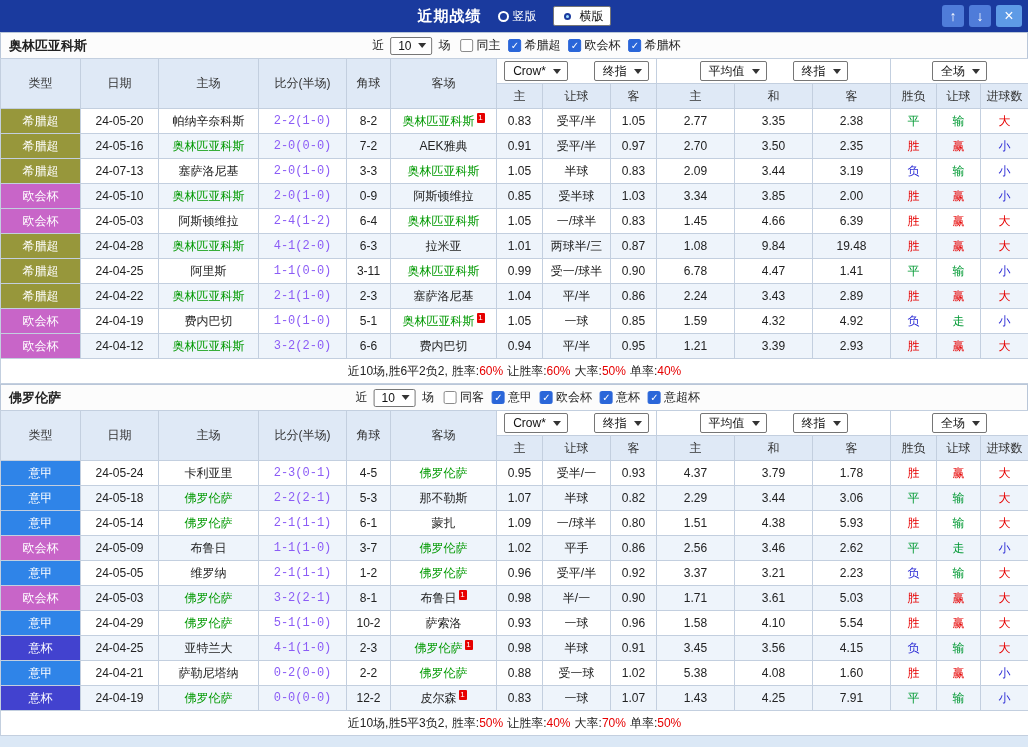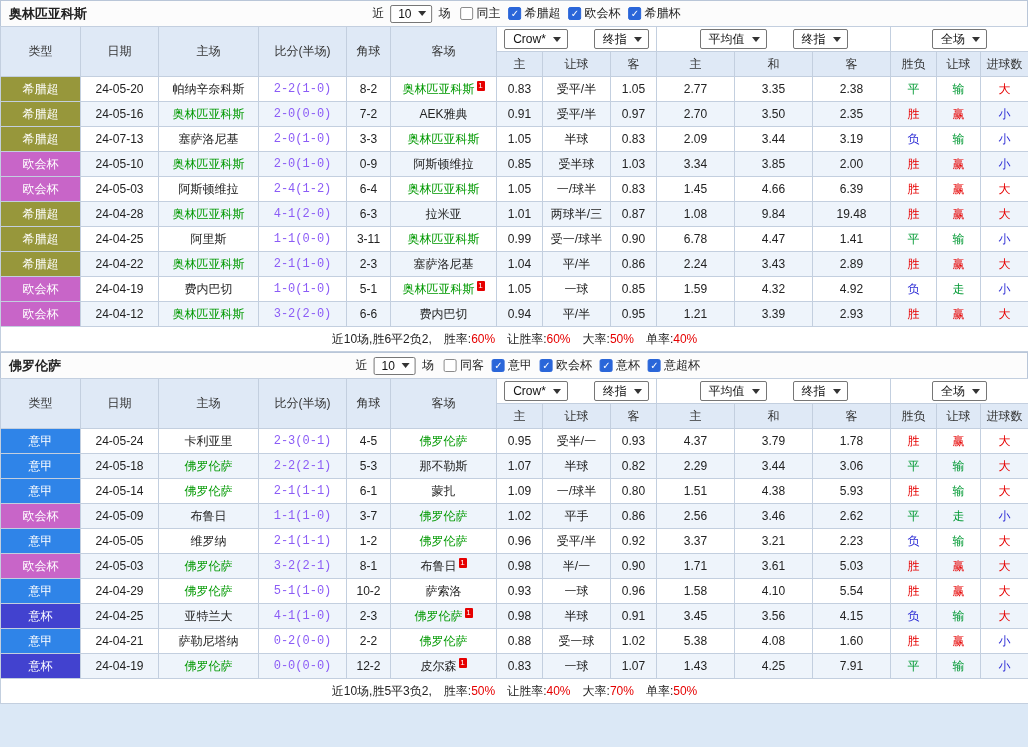--- a/index.html
+++ b/index.html
@@ -43,28 +43,46 @@
   .grid thead th { background:#dfe9f6; font-weight:normal; color:#333; }
   .grid thead th.dd-cell { background:#fff; }
   .dd-wrap { display:flex; justify-content:center; align-items:flex-start; gap:26px; }
   .grid tbody tr:nth-child(even) { background:#eef4fb; }
   td.league { color:#fff; }
   .focus { color:#009900; }
   td.score { color:#8b5cf6;font-family:Liberation Mono, monospace; }
   .card { display:inline-block; background:#e60000; color:#fff; font-size:8px; line-height:10px; width:8px; height:10px; margin-left:2px; vertical-align:super; border-radius:1px; text-align:center; }
 
   .summary { background:#fff; font-size:12px; color:#333; height:25px; }
-  .stat { margin-left:12px; }
+  .stat { margin-left:4px; }
   .stat-val { color:#e60000; }
 </style>
 </head>
 <body>
 
 <div class="page">
 
+  <div class="titlebar">
+    <div class="tb-center">
+      <span class="tb-title">近期战绩</span>
+      <span class="radio">
+        <span class="circ"></span>
+        <span>竖版</span>
+      </span>
+      <span class="radio sel">
+        <span class="circ"></span>
+        <span>横版</span>
+      </span>
+    </div>
+    <div class="tb-actions">
+      <span class="tb-btn">↑</span>
+      <span class="tb-btn">↓</span>
+      <span class="tb-btn tb-close">×</span>
+    </div>
+  </div>
 
   <div class="section">
     <div class="section-bar">
       <span class="team-name-title">奥林匹亚科斯</span>
       <div class="filters">
         <span>近</span>
         <span class="sel sel-count">
           <span>10</span>
           <span class="arr"></span>
         </span>

